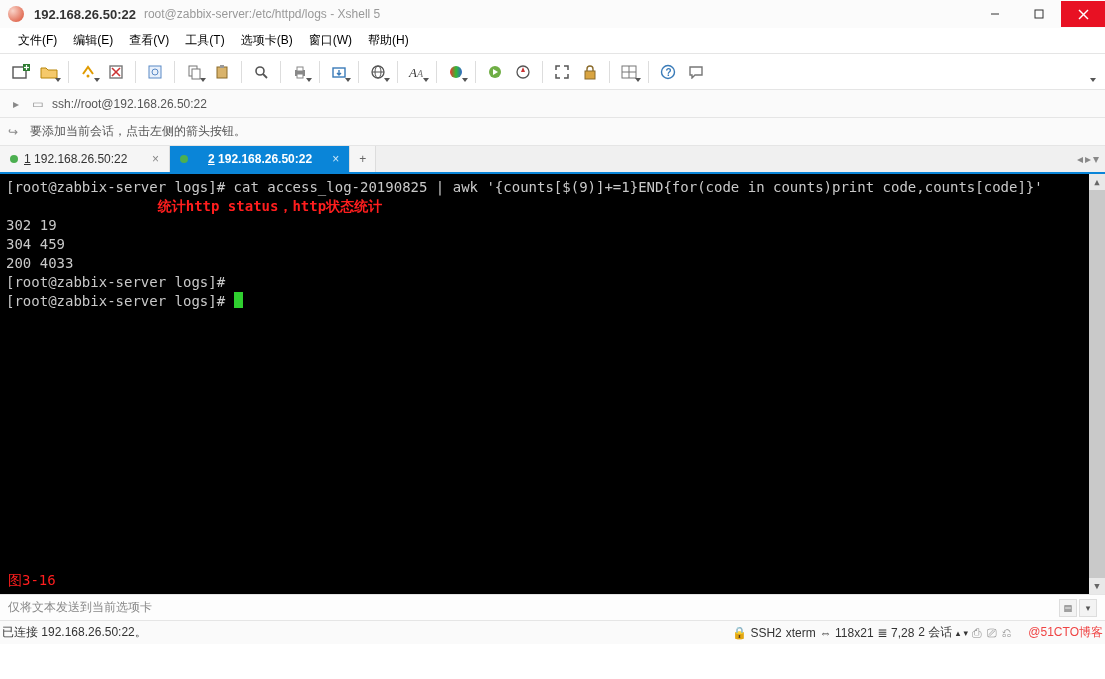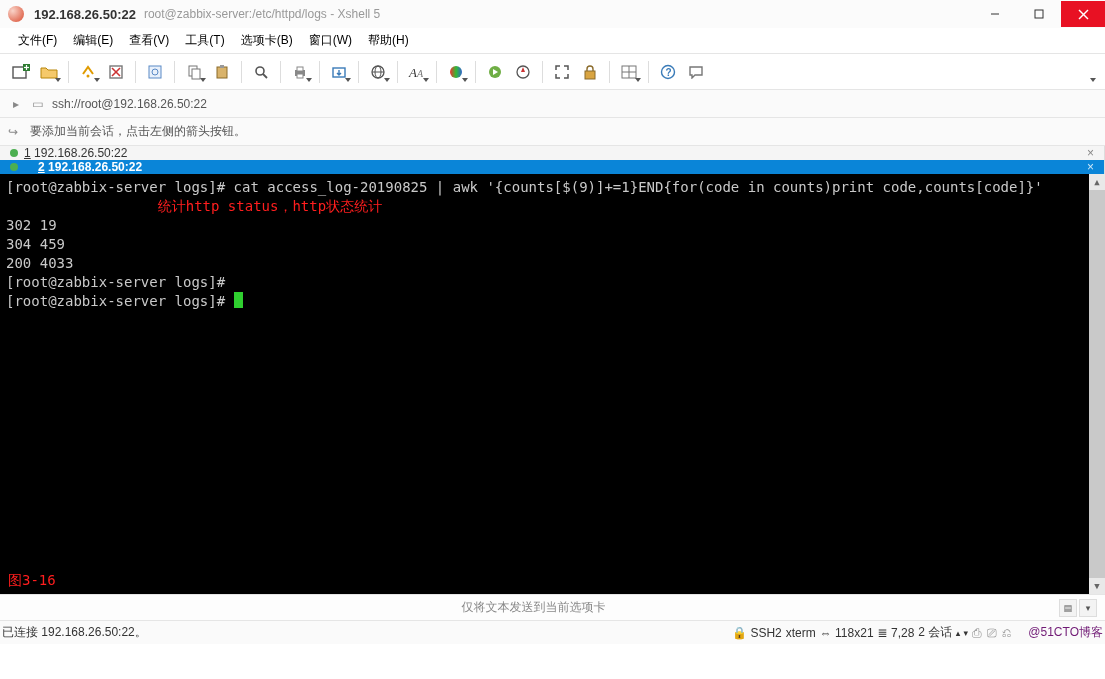--- a/index.html
+++ b/index.html
@@ -27,51 +27,51 @@
 
 
 .addrbar { height: 28px; display: flex; align-items: center; padding: 0 8px; border-bottom: 1px solid #e5e5e5; background: #fafafa; color: #555; }
 .addrbar .addr-icon { width: 16px; text-align: center; margin-right: 6px; color: #888; }
 
 
 .hintbar { height: 28px; display: flex; align-items: center; padding: 0 8px; border-bottom: 1px solid #e5e5e5; background: #fafafa; color: #555; }
 .hintbar .hb-icon { width: 16px; margin-right: 6px; color: #888; }
 
 
-.tabbar { height: 28px; display: flex; align-items: stretch; background: #f0f0f0; border-bottom: 2px solid #0a85d8; position: relative; flex-direction: column; }
+.tabbar { height: 28px; display: flex; align-items: stretch; background: #f0f0f0; border-bottom: 2px solid #0a85d8; position: relative; }
 .tab { display: flex; align-items: center; padding: 0 10px; gap: 6px; border-right: 1px solid #ddd; cursor: default; min-width: 170px; }
 .tab .dot { width: 8px; height: 8px; border-radius: 50%; }
 .tab .dot.green { background: #4caf50; }
 .tab .close-x { color: #888; font-size: 12px; margin-left: auto; }
 .tab.inactive { background: #f5f5f5; color: #333; }
 .tab.active { background: #0a85d8; color: #fff; gap: 20px; }
 .tab.active .close-x { color: #cde8f9; }
 .tab-add { width: 26px; display: flex; align-items: center; justify-content: center; color: #666; border-right: 1px solid #ddd; background: #f5f5f5;}
 .tabbar .tab-nav { margin-left: auto; display:flex; align-items:center; padding: 0 6px; color:#888; gap:2px;}
 
 
 .terminal { background: #000; color: #c9c9c9; font-family: Consolas, "DejaVu Sans Mono", monospace; font-size: 14px; line-height: 19px; padding: 4px 6px; height: 420px; overflow: hidden; position: relative; white-space: pre-wrap; }
-.terminal .ann { color: #ff1e1e; font-weight: normal; }
+.terminal .ann { color: #ff1e1e; font-weight: bold; }
 .terminal .fig { position: absolute; left: 8px; bottom: 4px; color: #ff1e1e; font-weight: normal; }
 .terminal .cursor { display: inline-block; width: 9px; height: 16px; background: #2fcf2f; vertical-align: -2px; }
 .terminal .sb-track { position: absolute; right: 0; top: 0; bottom: 0; width: 16px; background: #e9e9e9; display: flex; flex-direction: column; }
 .terminal .sb-btn { height: 16px; background: #e9e9e9; display:flex;align-items:center;justify-content:center;color:#666;font-size:9px;}
 .terminal .sb-thumb { flex: 1; background: #c9c9c9; }
 
 
-.sendbar { height: 26px; display: flex; align-items: center; padding: 11px 8px; border-top: 1px solid #e5e5e5; color: #888; background: #fdfdfd; text-align: center; }
+.sendbar { height: 26px; display: flex; align-items: center; padding: 11px 8px; border-top: 1px solid #e5e5e5; color: #888; background: #fdfdfd; }
 .sendbar .sb-dd { margin-left: auto; display:flex; gap:2px;}
 .sendbar .sb-dd .c { width:18px;height:18px;display:flex;align-items:center;justify-content:center;border:1px solid #ddd;background:#f3f3f3;font-size:9px;color:#555;}
 
 
 .statusbar { height: 24px; display: flex; align-items: center; padding: 0 2px; border-top: 1px solid #e5e5e5; background: #fafafa; color: #333; font-size: 12px; }
 .statusbar .left { }
 .statusbar .right { margin-left: auto; display: flex; gap: 4px; align-items: center; }
 .statusbar .caps { font-family: monospace; letter-spacing: -1px; color:#888; }
-.statusbar .wm { color: #701a75; margin-left: 14px; }
+.statusbar .wm { color: #ef4444; margin-left: 14px; }
 
 u { text-decoration: underline; }
 svg { display: block; }
 </style>
 </head>
 <body>
 
 <div class="titlebar">
   <div class="logo"></div>
   <span class="title-main">192.168.26.50:22</span>

